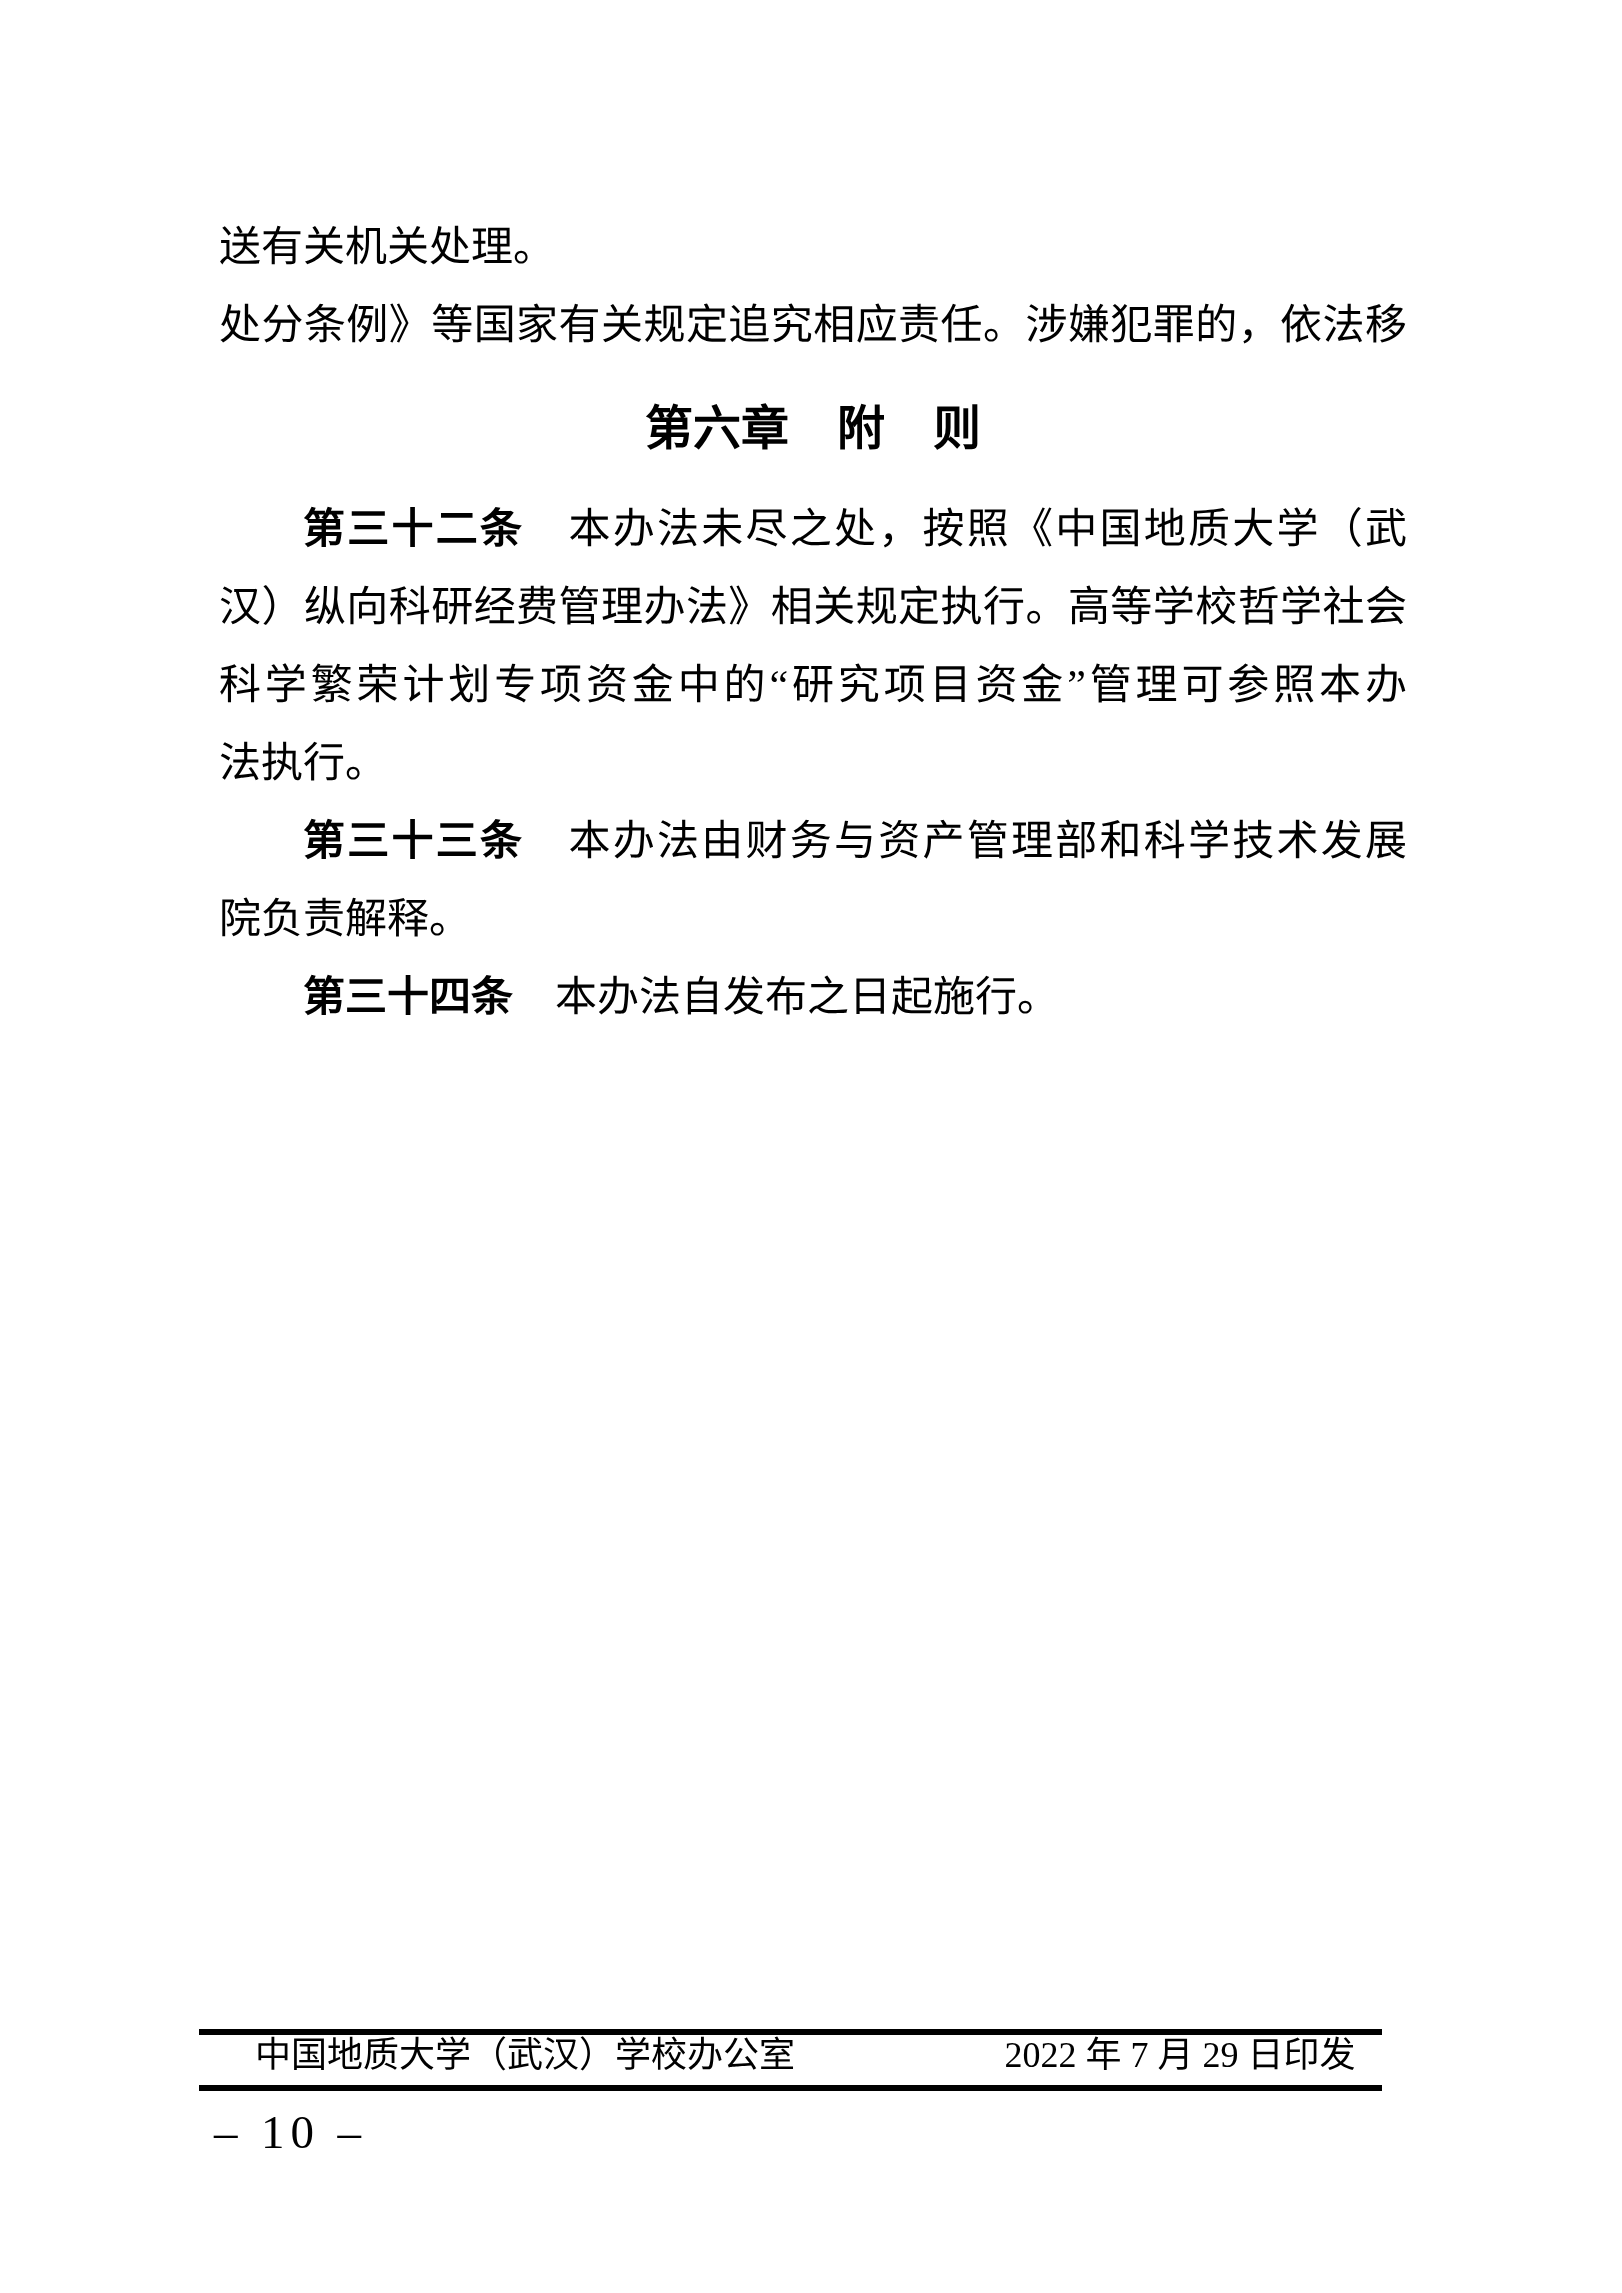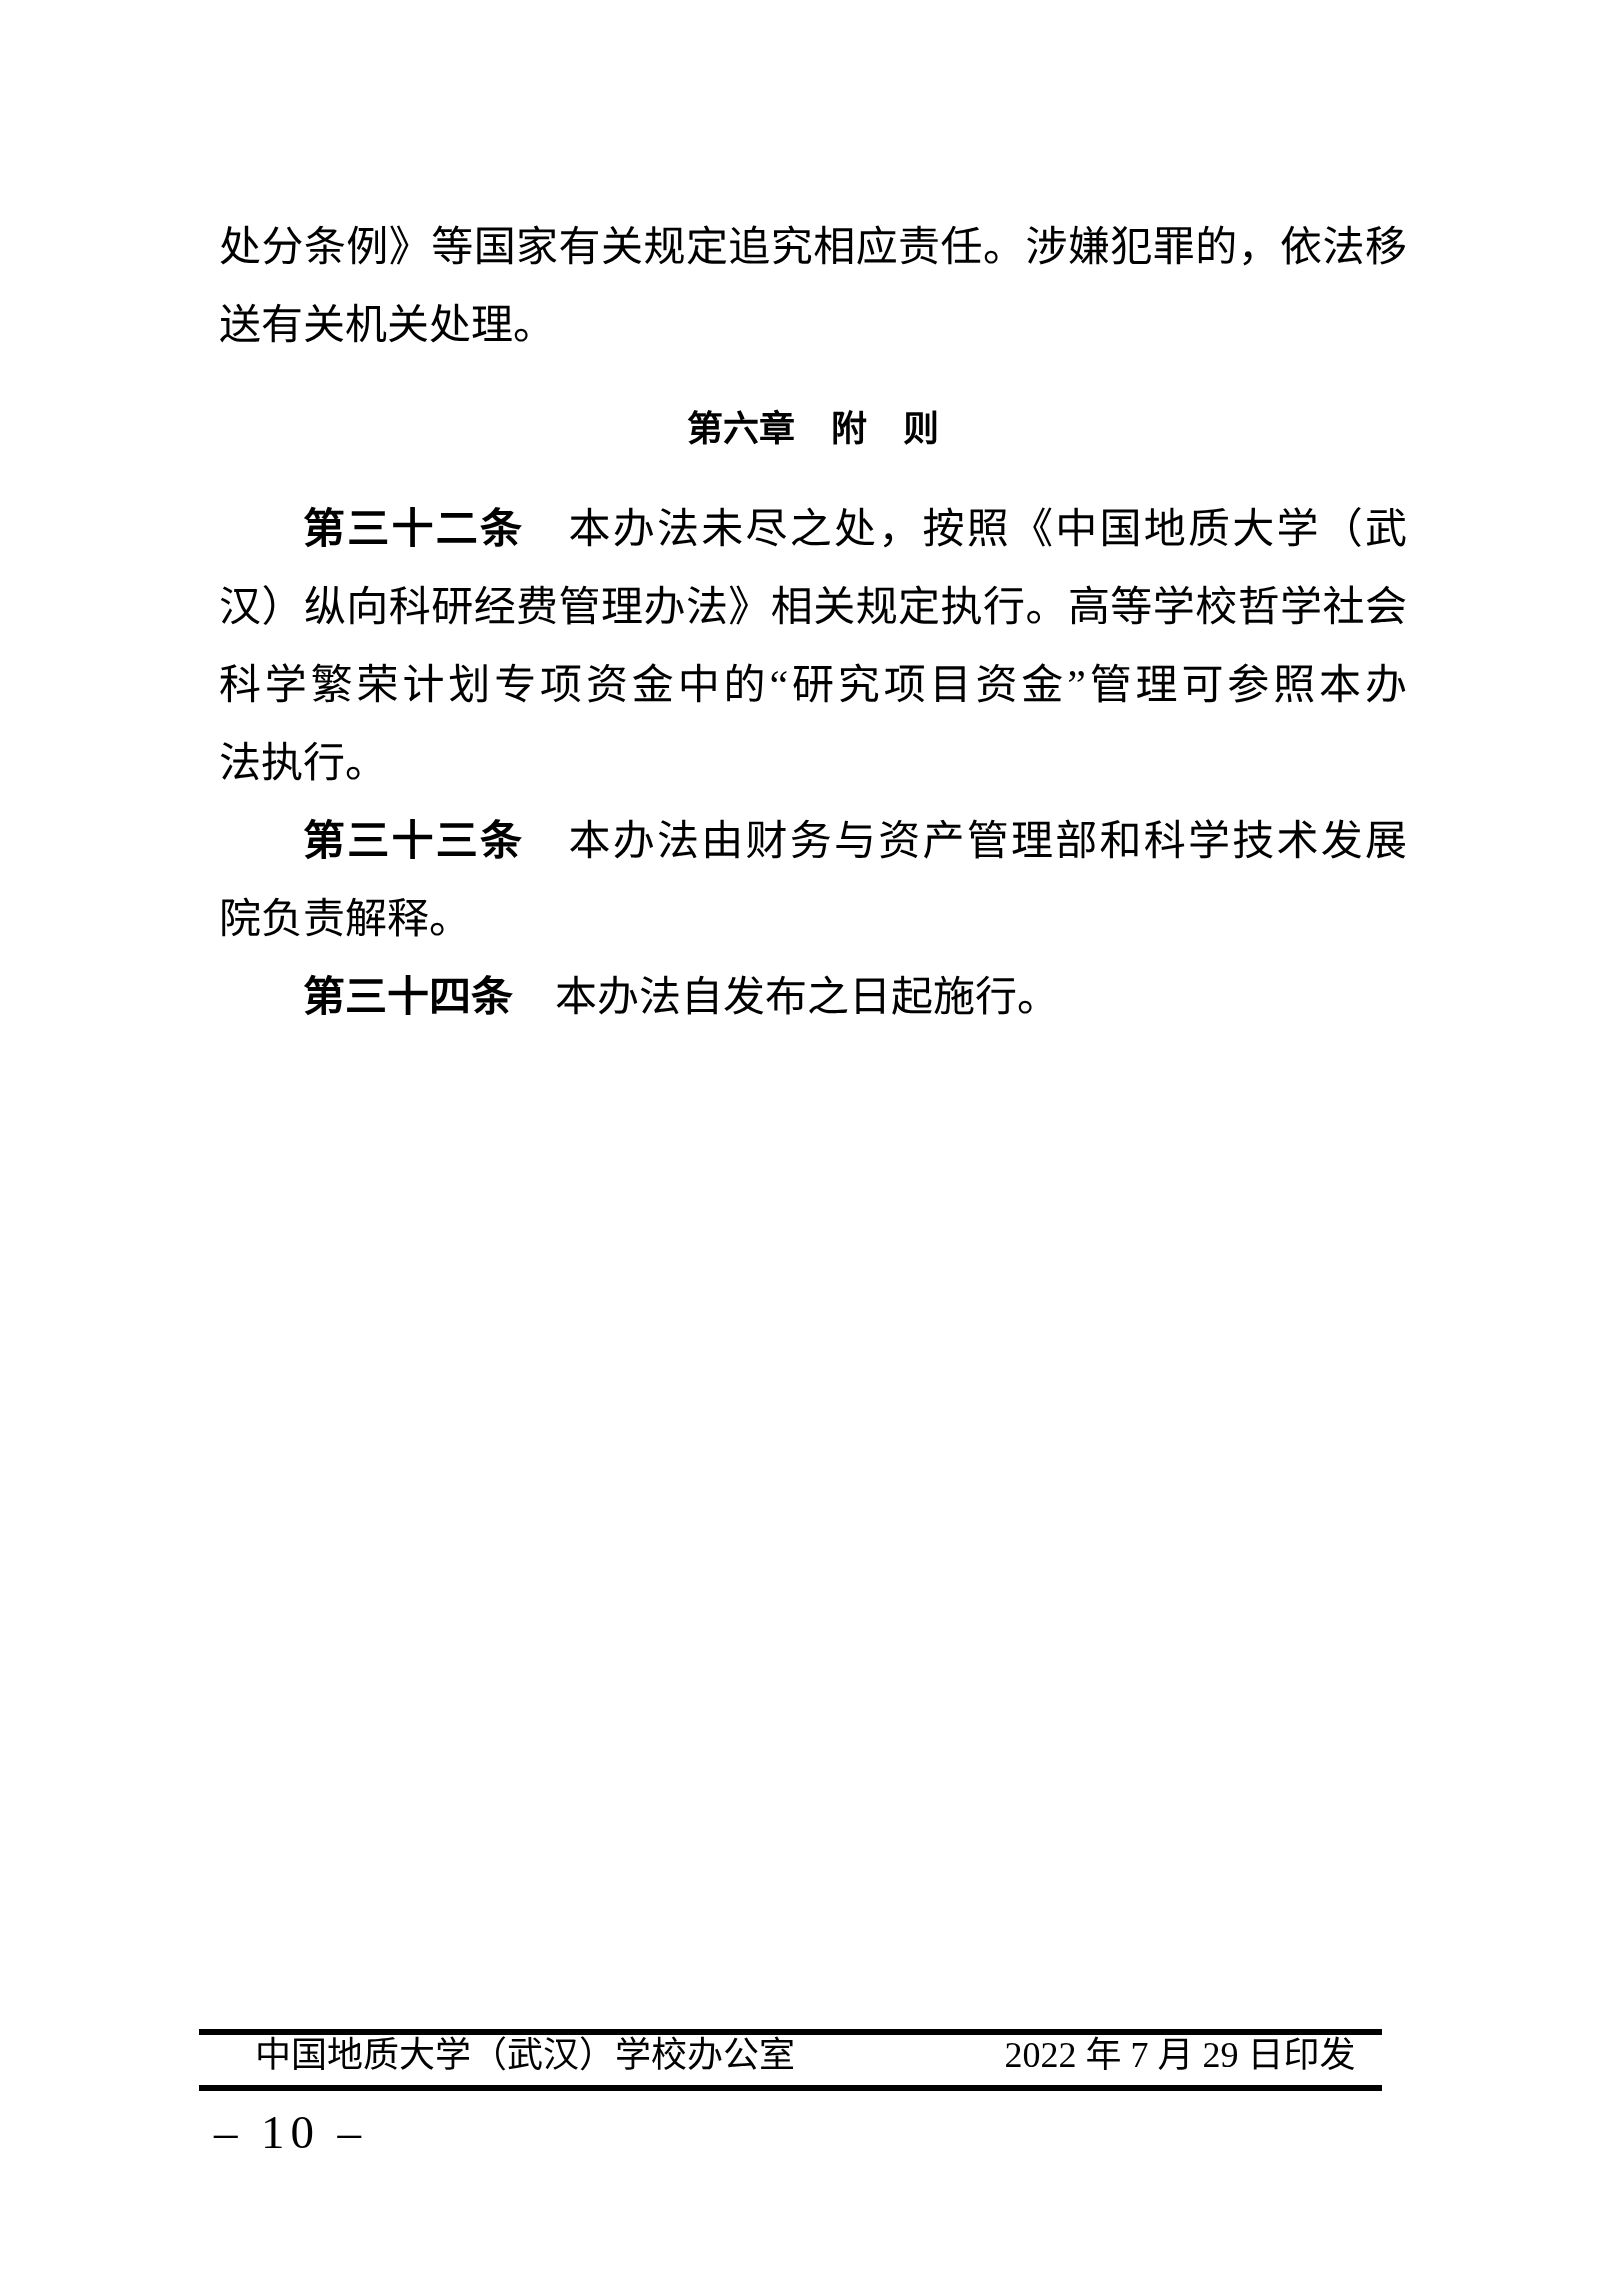--- a/index.html
+++ b/index.html
@@ -33,21 +33,21 @@
     text-align-last: justify;
   }
   .line.indent {
     text-indent: 84px;
   }
   .term {
     font-weight: 700;
     font-family: "Liberation Sans", "DejaVu Sans", sans-serif;
   }
   .heading {
-    font-size: 36px;
+    font-size: 48px;
     height: 78px;
     line-height: 78px;
     margin-top: 25.5px;
     margin-bottom: 22.5px;
     text-align: center;
     font-weight: 700;
     font-family: "Liberation Sans", "DejaVu Sans", sans-serif;
   }
   .rule {
     position: absolute;
@@ -81,22 +81,22 @@
     letter-spacing: 5.9px;
     white-space: nowrap;
   }
 </style>
 </head>
 <body>
 
 <div class="page">
 
   <div class="body-block">
+      <div class="line">送有关机关处理。</div>
       <div class="line justify">处分条例》等国家有关规定追究相应责任。涉嫌犯罪的，依法移</div>
-      <div class="line">送有关机关处理。</div>
       <div class="heading">第六章　附　则</div>
       <div class="line justify indent"><span class="term">第三十二条</span>　本办法未尽之处，按照《中国地质大学（武</div>
       <div class="line justify">汉）纵向科研经费管理办法》相关规定执行。高等学校哲学社会</div>
       <div class="line justify">科学繁荣计划专项资金中的“研究项目资金”管理可参照本办</div>
       <div class="line">法执行。</div>
       <div class="line justify indent"><span class="term">第三十三条</span>　本办法由财务与资产管理部和科学技术发展</div>
       <div class="line">院负责解释。</div>
       <div class="line indent"><span class="term">第三十四条</span>　本办法自发布之日起施行。</div>
     </div>
 

